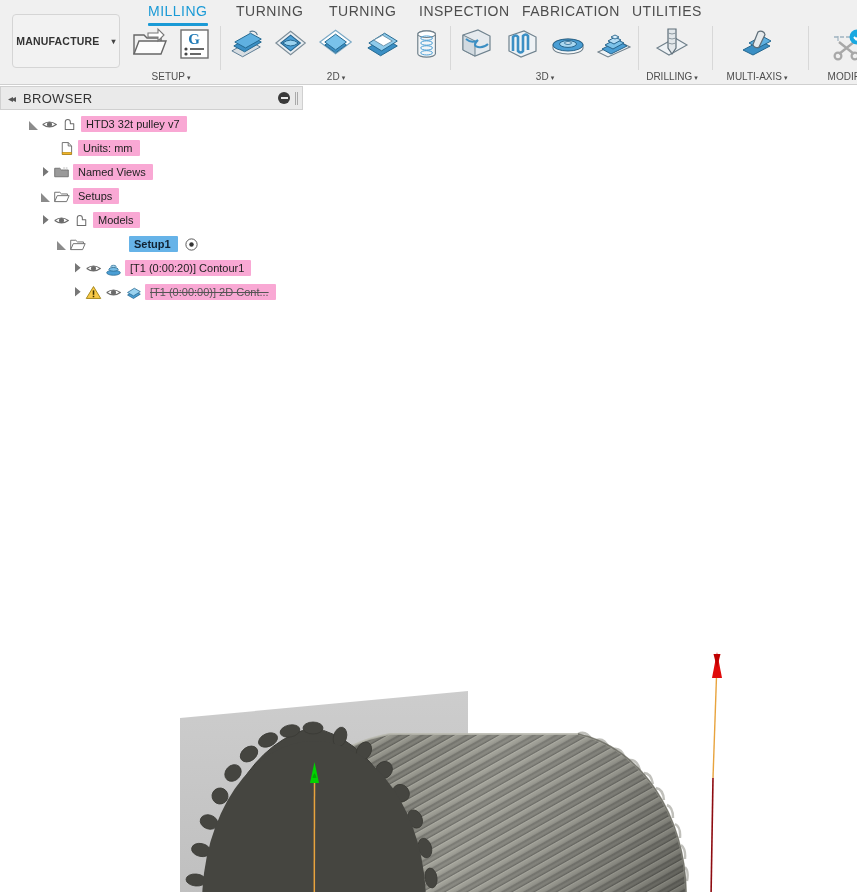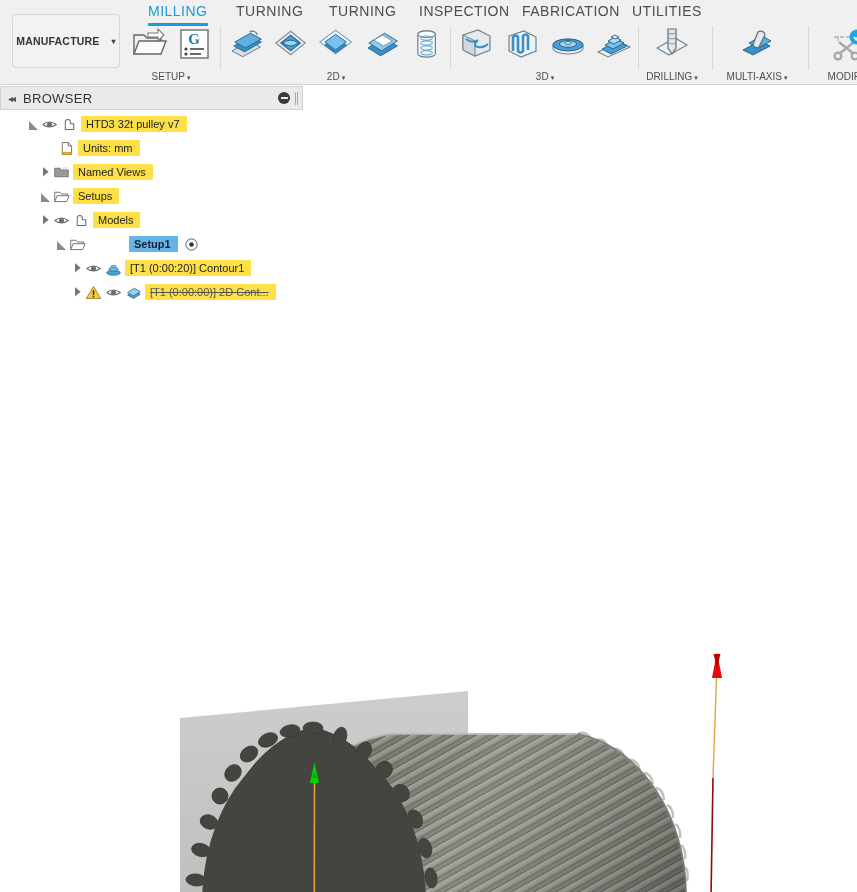--- a/index.html
+++ b/index.html
@@ -73,21 +73,21 @@
     content: ""; position: absolute; left: 2.5px; top: 5px; width: 7px; height: 2px; background: #eaeaea;
   }
   .grip { width: 3px; height: 13px; border-left: 1px solid #aaa; border-right: 1px solid #aaa; cursor: col-resize; }
 
   #tree { position: absolute; left: 0; top: 112px; width: 303px; }
   .trow {
     position: relative; height: 24px; display: flex; align-items: center;
     font-size: 11px; color: #222; white-space: nowrap;
   }
   .trow .lbl {
-    background: #fde047; padding: 2px 7px 2px 5px; border-radius: 1px; cursor: pointer;
+    background: #f9a8d4; padding: 2px 7px 2px 5px; border-radius: 1px; cursor: pointer;
   }
   .trow .lbl.sel { background: #66b3e8; color: #123; font-weight: bold; margin-left: 40px; }
   .trow .lbl.struck { text-decoration: line-through; color: #555; }
   .tri-collapsed, .tri-expanded {
     width: 13px; height: 13px; flex: 0 0 13px; cursor: pointer; position: relative;
   }
   .tri-collapsed::before {
     content: ""; position: absolute; left: 3px; top: 1px;
     width: 0; height: 0; border-left: 7px solid transparent;
     border-top: 5.5px solid transparent; border-bottom: 5.5px solid transparent;

